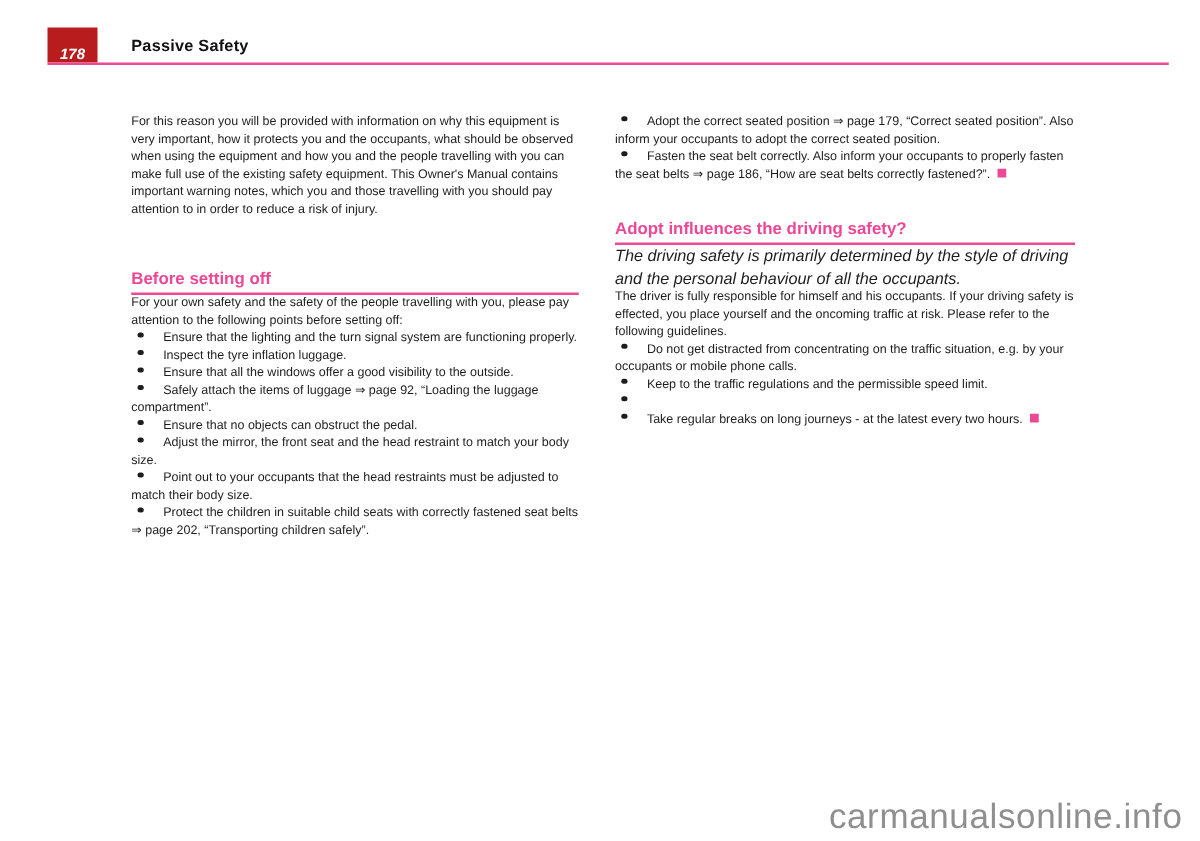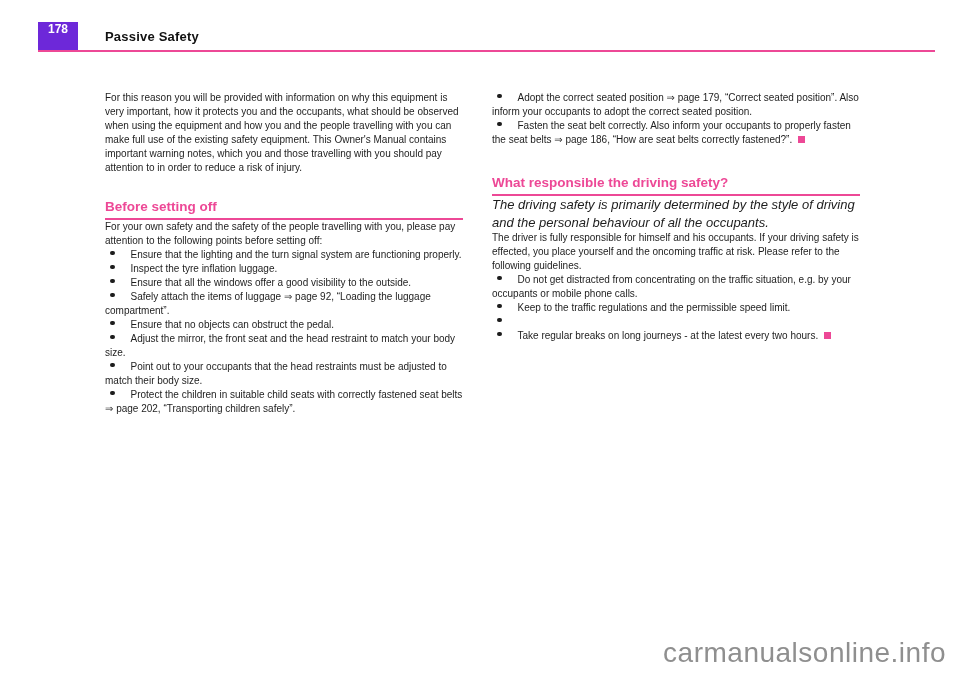--- a/index.html
+++ b/index.html
@@ -9,24 +9,24 @@
     background: #ffffff;
     font-family: "Liberation Sans", sans-serif;
     color: #1d1d1d;
     overflow: hidden;
   }
 
   
   .page-num-box {
     position: absolute; left: 38px; top: 22px;
     width: 40px; height: 28px;
-    background: #6d28d9;
+    background: #b91c1c;
     color: #ffffff;
     font-size: 12px; font-weight: bold;
-    display: flex; align-items: flex-start; justify-content: center;
+    display: flex; align-items: flex-end; justify-content: center; font-style: italic;
   }
   .header-title {
     position: absolute; left: 105px; top: 29px;
     font-size: 13px; font-weight: bold; color: #111111;
     letter-spacing: 0.2px;
   }
   .header-rule {
     position: absolute; left: 38px; top: 50px;
     width: 897px; height: 2px;
     background: #ed4896;
@@ -40,21 +40,21 @@
   .col p { margin: 0; }
 
   .intro-par   { margin-bottom: 10px; }
   .bold-note   { font-weight: bold; }
 
   .sec-head {
     color: #ed4896;
     font-size: 13.5px; font-weight: bold; line-height: 16px;
     padding-bottom: 3px;
     border-bottom: 2px solid #ed4896;
-    margin-top: 24px;
+    margin-top: 40px;
   }
   .sec-head-right { margin-top: 28px; }
 
   .lead {
     font-style: italic;
     font-size: 13px; line-height: 17.5px;
     color: #1d1d1d;
     margin-top: 10px;
   }
   .sec-intro { margin-top: 15px; margin-bottom: 6px; }
@@ -110,21 +110,21 @@
   <p class="bullet"><span class="dot"></span><span>Ensure that no objects can obstruct the pedal.</span></p>
   <p class="bullet"><span class="dot"></span><span>Adjust the mirror, the front seat and the head restraint to match your body size.</span></p>
   <p class="bullet"><span class="dot"></span><span>Point out to your occupants that the head restraints must be adjusted to match their body size.</span></p>
   <p class="bullet"><span class="dot"></span><span>Protect the children in suitable child seats with correctly fastened seat belts ⇒ page 202, “Transporting children safely”.</span></p>
 </div>
 
 <div class="col col-right">
   <p class="bullet bullet-wide"><span class="dot"></span><span>Adopt the correct seated position ⇒ page 179, “Correct seated position”. Also inform your occupants to adopt the correct seated position.</span></p>
   <p class="bullet bullet-wide"><span class="dot"></span><span>Fasten the seat belt correctly. Also inform your occupants to properly fasten the seat belts ⇒ page 186, “How are seat belts correctly fastened?”.</span><span class="sq"></span></p>
 
-  <div class="sec-head sec-head-right">What responsible the driving safety?</div>
+  <div class="sec-head sec-head-right">Adopt influences the driving safety?</div>
 
   <p class="lead">The driving safety is primarily determined by the style of driving and the personal behaviour of all the occupants.</p>
 
   <p class="par-right">The driver is fully responsible for himself and his occupants. If your driving safety is effected, you place yourself and the oncoming traffic at risk. Please refer to the following guidelines.</p>
 
   <p class="bullet"><span class="dot"></span><span>Do not get distracted from concentrating on the traffic situation, e.g. by your occupants or mobile phone calls.</span></p>
   <p class="bullet"><span class="dot"></span><span>Keep to the traffic regulations and the permissible speed limit.</span></p>
   <p class="bullet"><span class="dot"></span></p>
   <p class="bullet"><span class="dot"></span><span>Take regular breaks on long journeys - at the latest every two hours.</span><span class="sq"></span></p>
 </div>

